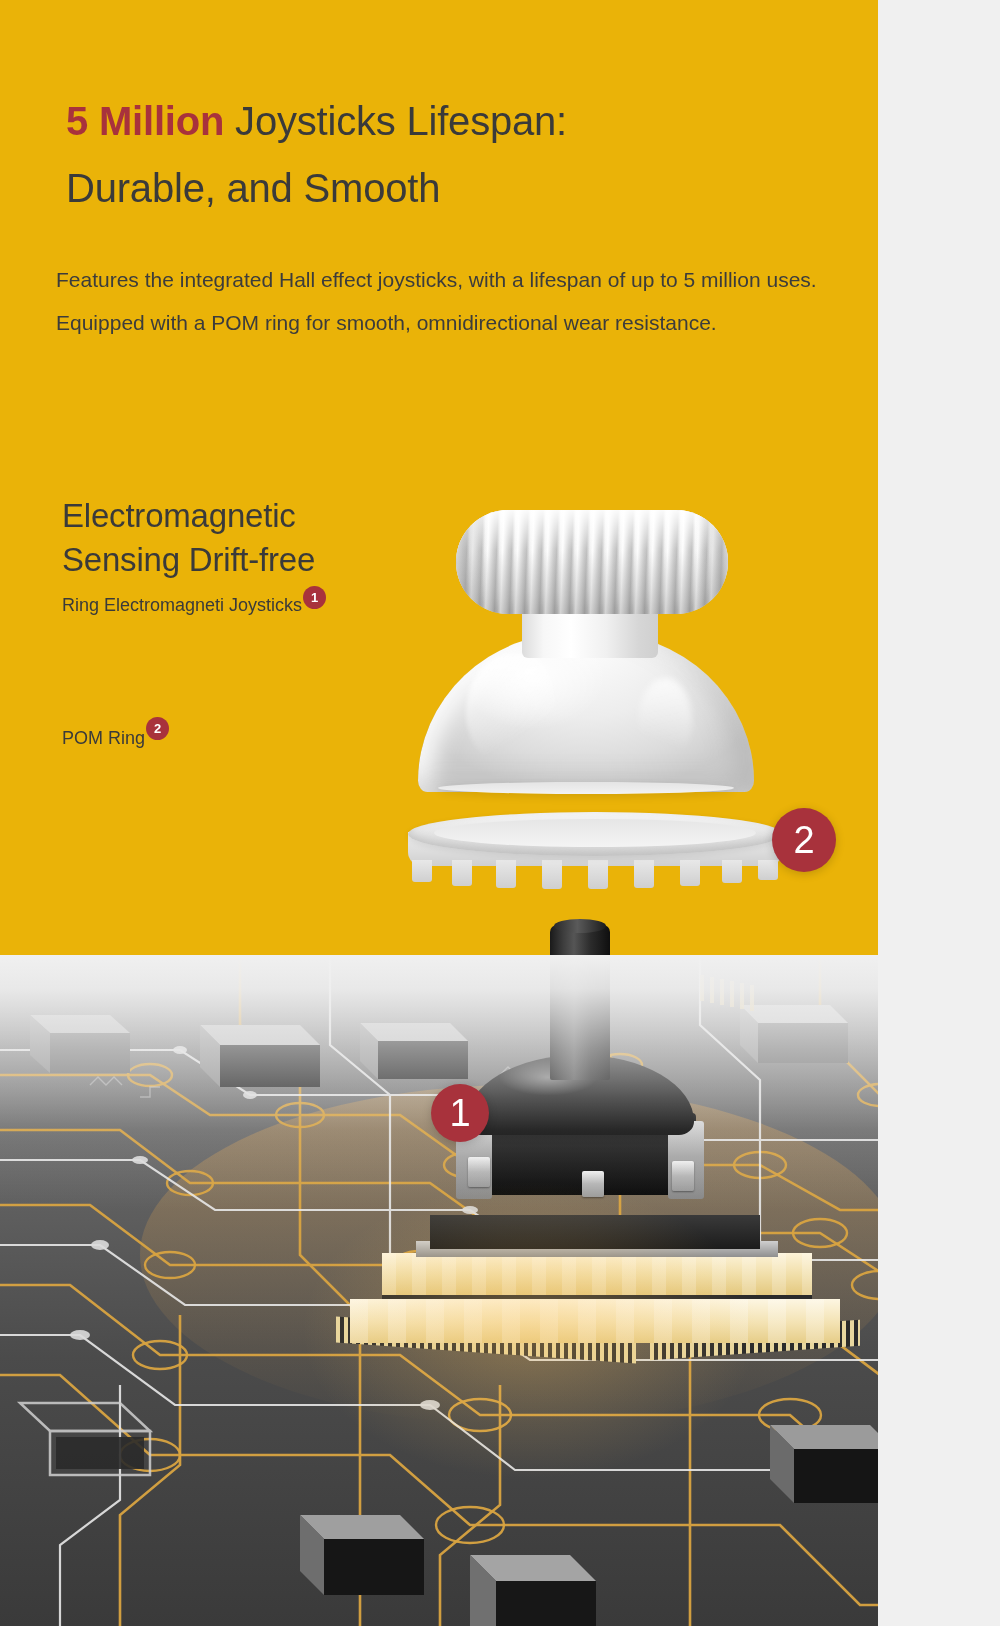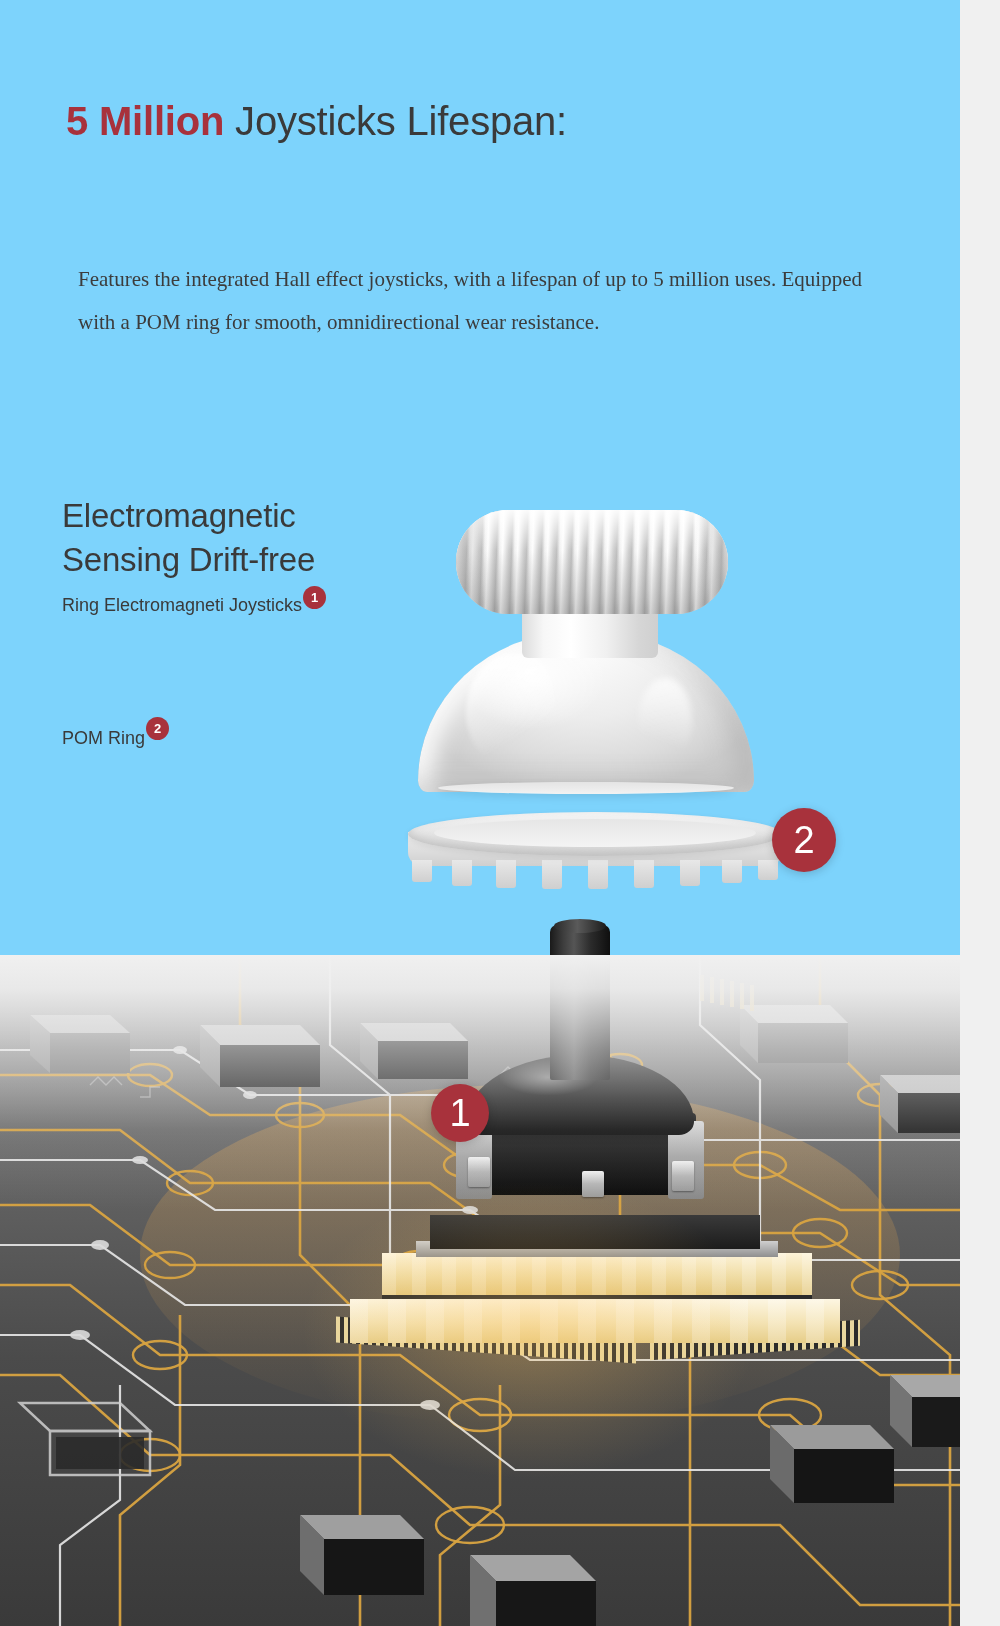--- a/index.html
+++ b/index.html
@@ -4,33 +4,33 @@
 <style>
   * { margin:0; padding:0; box-sizing:border-box; }
   html,body { width:1000px; height:1626px; }
   body {
     font-family:"Liberation Sans", sans-serif;
     background:#f0f0f0;
     color:#333333;
     overflow:hidden;
     position:relative;
   }
-  .page { position:relative; width:960px; height:1626px; overflow:hidden; background:#7dd3fc; }
+  .page { position:relative; width:878px; height:1626px; overflow:hidden; background:#eab308; }
 
   
   .headline {
     position:absolute; left:66px; top:88px; width:860px;
     font-size:40px; line-height:1.68; font-weight:400; color:#3a3a3a;
     letter-spacing:-0.2px;
   }
   .headline .accent { color:#a8323c; font-weight:700; }
 
   .body-copy {
-    position:absolute; left:78px; top:258px; width:790px;
-    font-size:21px; line-height:2.05; color:#3c3c3c;font-family:Liberation Serif, serif;
+    position:absolute; left:56px; top:258px; width:790px;
+    font-size:21px; line-height:2.05; color:#3c3c3c;
   }
 
   
   .feat { position:absolute; left:62px; }
   .feat-1 { top:494px; }
   .feat-2 { top:700px; }
   .feat-title {
     font-size:33px; line-height:1.32; color:#3a3a3a; white-space:pre-line;
     letter-spacing:-0.2px;
   }
@@ -431,20 +431,21 @@
     <div class="cap-neck"></div>
     <div class="cap-top">
       <div class="ribs"></div>
       <div class="rib-shade"></div>
       <div class="rib-ends"></div>
     </div>
   </div>
 
   <h1 class="headline">
     <span class="accent">5 Million</span><span> Joysticks Lifespan:</span><br>
+    <span>Durable, and Smooth</span>
   </h1>
 
   <p class="body-copy">Features the integrated Hall effect joysticks, with a lifespan of up to 5 million uses. Equipped with a POM ring for smooth, omnidirectional wear resistance.</p>
 
   <div class="feat feat-1">
     <div class="feat-title">Electromagnetic
 Sensing Drift-free</div>
     <div class="feat-sub">
       <span>Ring Electromagneti Joysticks</span>
       <span class="sup-badge">1</span>

